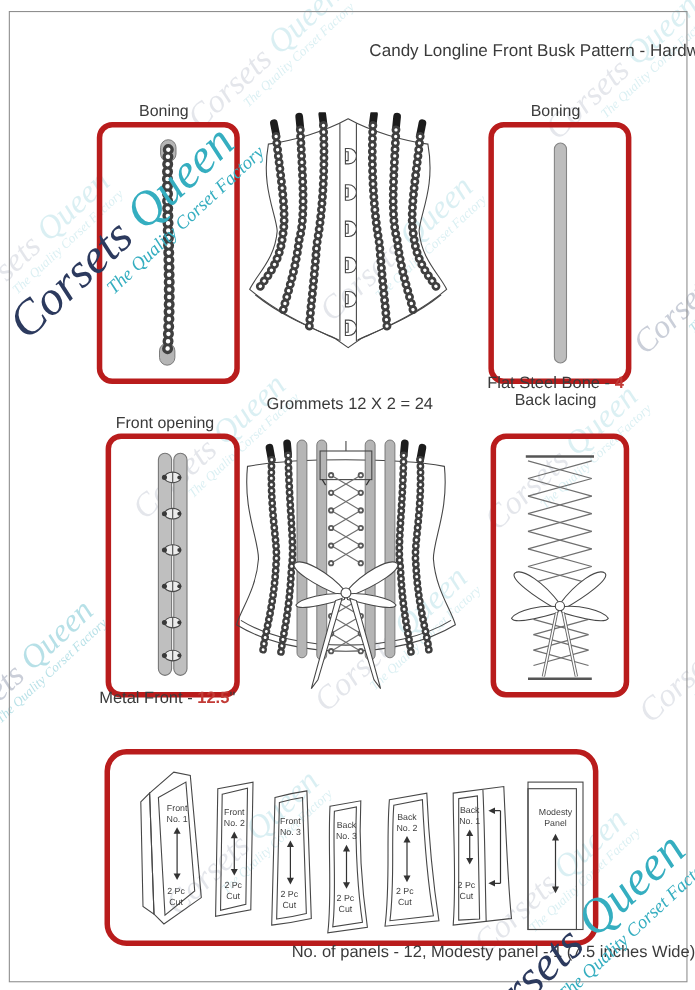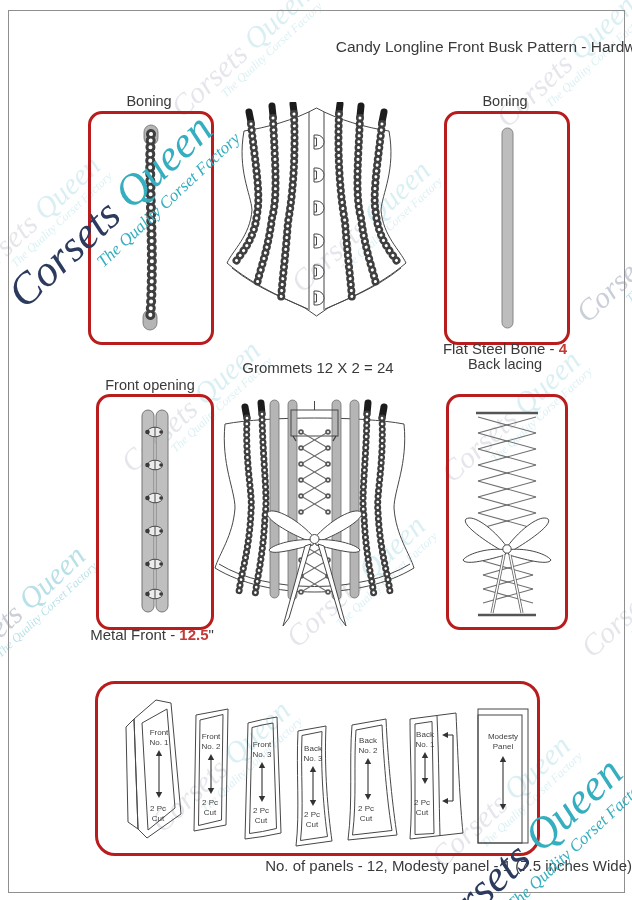--- a/index.html
+++ b/index.html
@@ -24,21 +24,21 @@
   .wm.corner .wm-tag{font-size:17px;color:#35aec0;margin-left:86px;margin-top:0;}
 
   
   .title{position:absolute;top:38px;left:0;width:100%;text-align:right;font-size:15.5px;z-index:4;padding-left:26px;}
   .lbl{position:absolute;text-align:center;font-size:14.5px;z-index:4;}
   .cap{position:absolute;text-align:center;font-size:15px;z-index:4;}
   .cap .red{color:#c23b36;font-weight:bold;}
   .footer-cap{position:absolute;top:857px;left:40px;right:0;text-align:right;font-size:15px;z-index:4;}
 
   
-  .box{position:absolute;border:3px solid #b91c1c;border-radius:14px;background:transparent;z-index:2;}
+  .box{position:absolute;border:5px solid #b91c1c;border-radius:14px;background:transparent;z-index:2;}
   .box svg{position:absolute;left:0;top:0;}
   .art{position:absolute;z-index:2;}
 
   
   svg text{font-family:"Liberation Sans",sans-serif;}
   .ln{fill:none;stroke:#474747;stroke-width:1;}
   .lnW{fill:#ffffff;stroke:#474747;stroke-width:1;}
   .bar{fill:#b5b5b5;stroke:#6e6e6e;stroke-width:0.8;}
   .chainD{fill:none;stroke:#3f3f3f;stroke-width:8;stroke-dasharray:0.1 5.8;stroke-linecap:round;}
   .chainW{fill:none;stroke:#ffffff;stroke-width:3;stroke-dasharray:0.1 5.8;stroke-linecap:round;}

